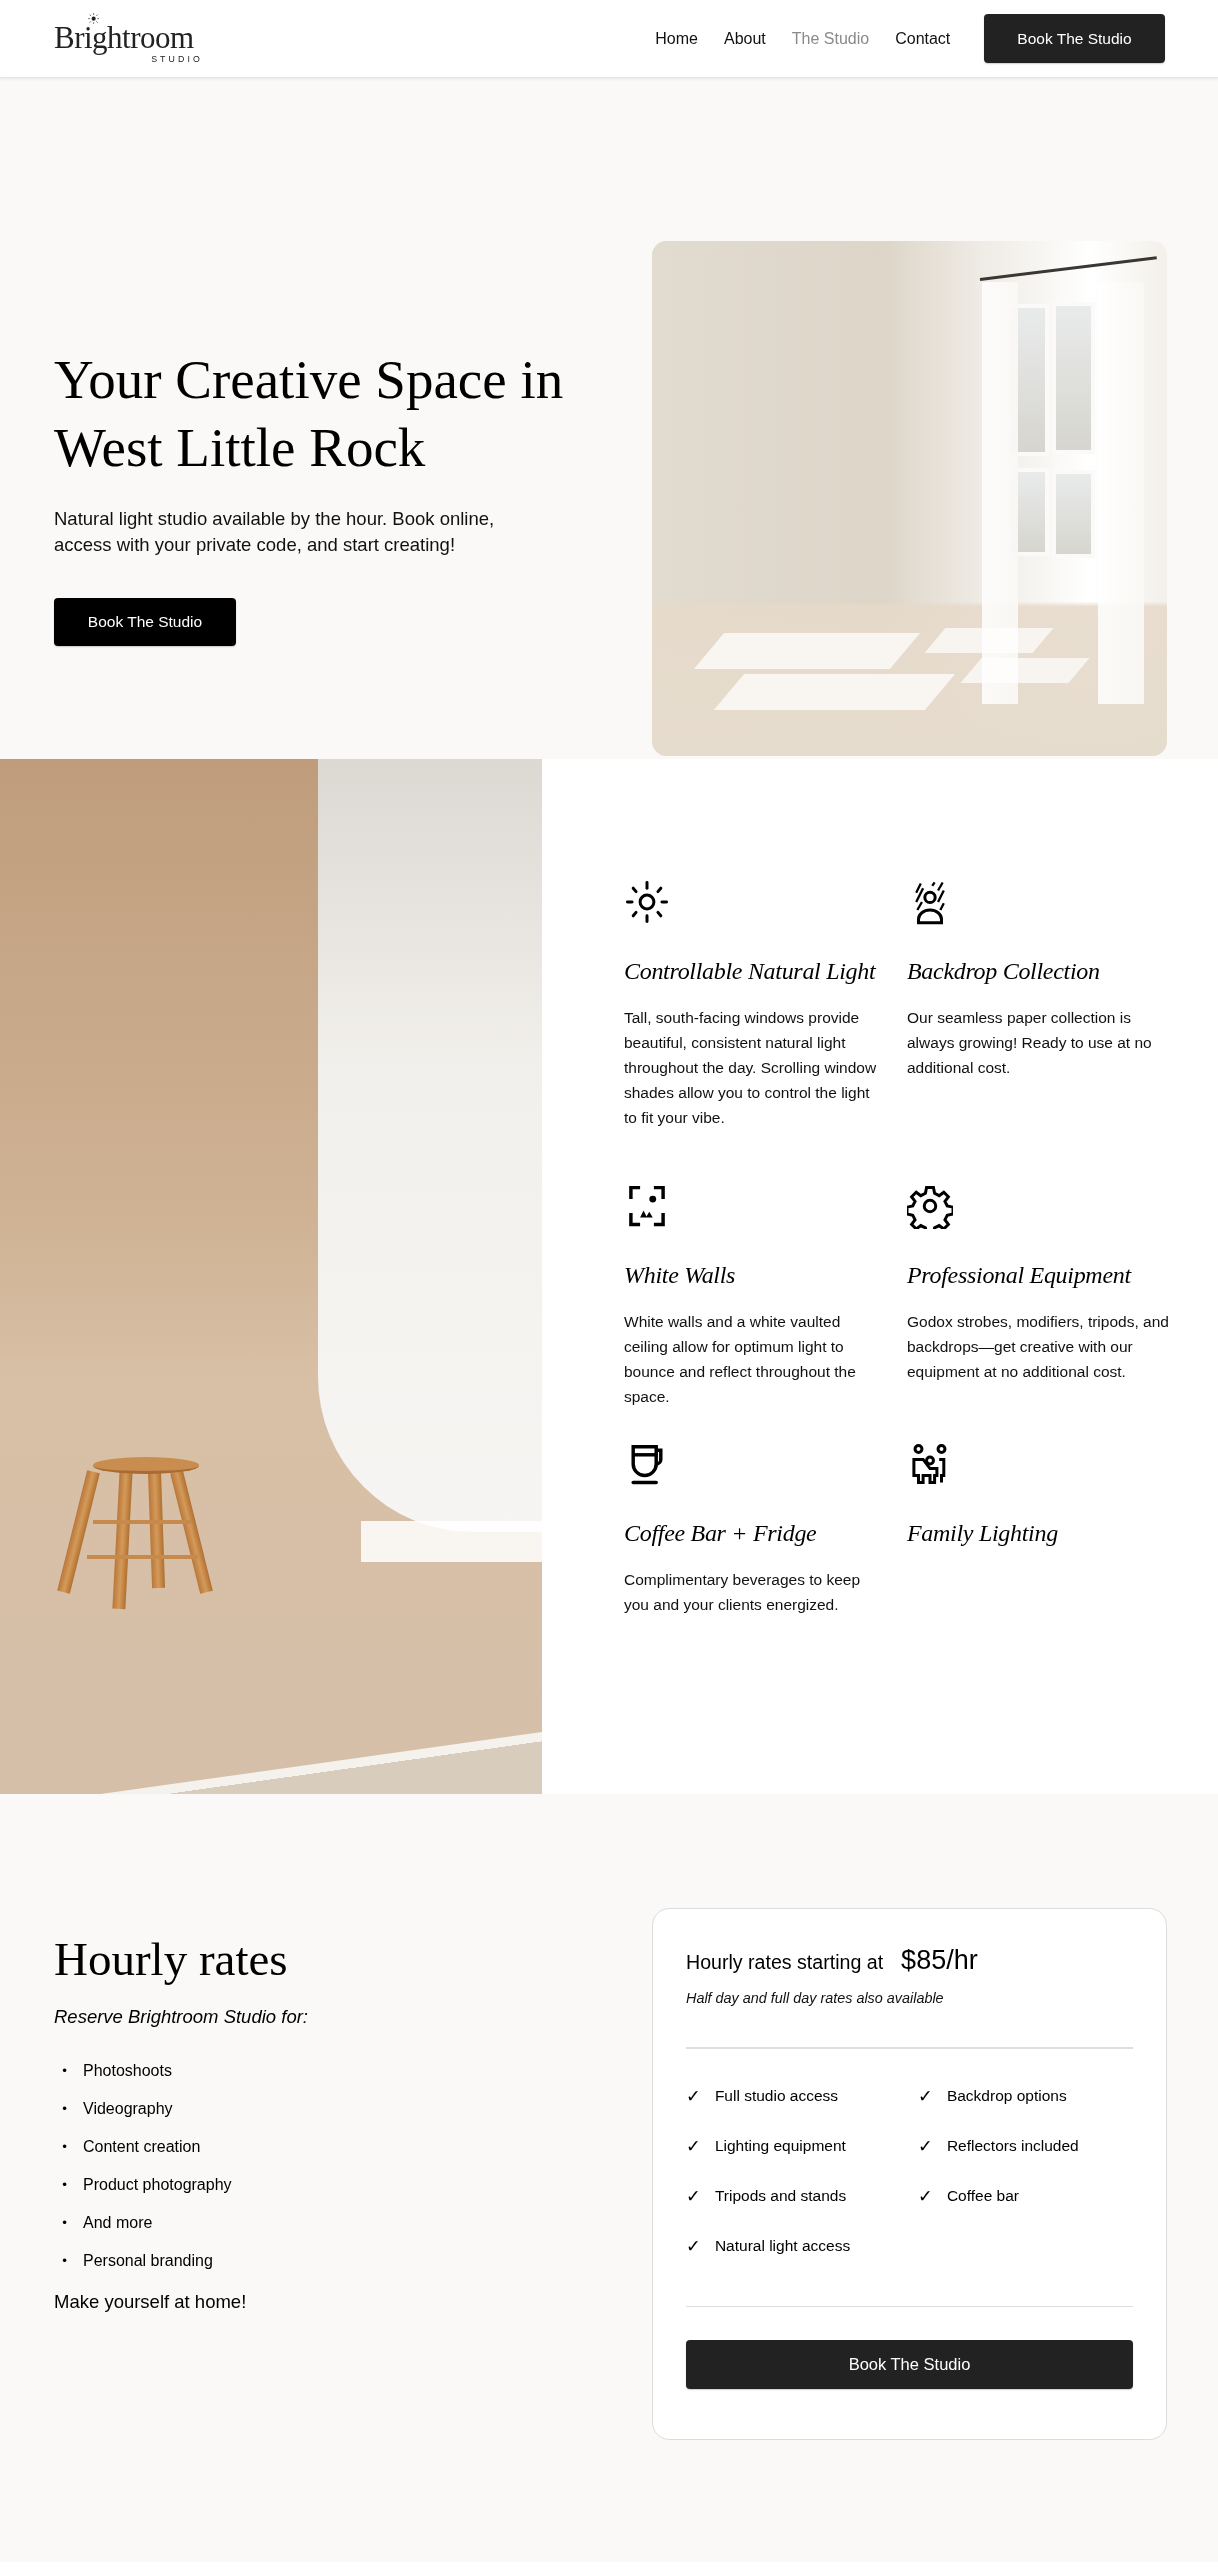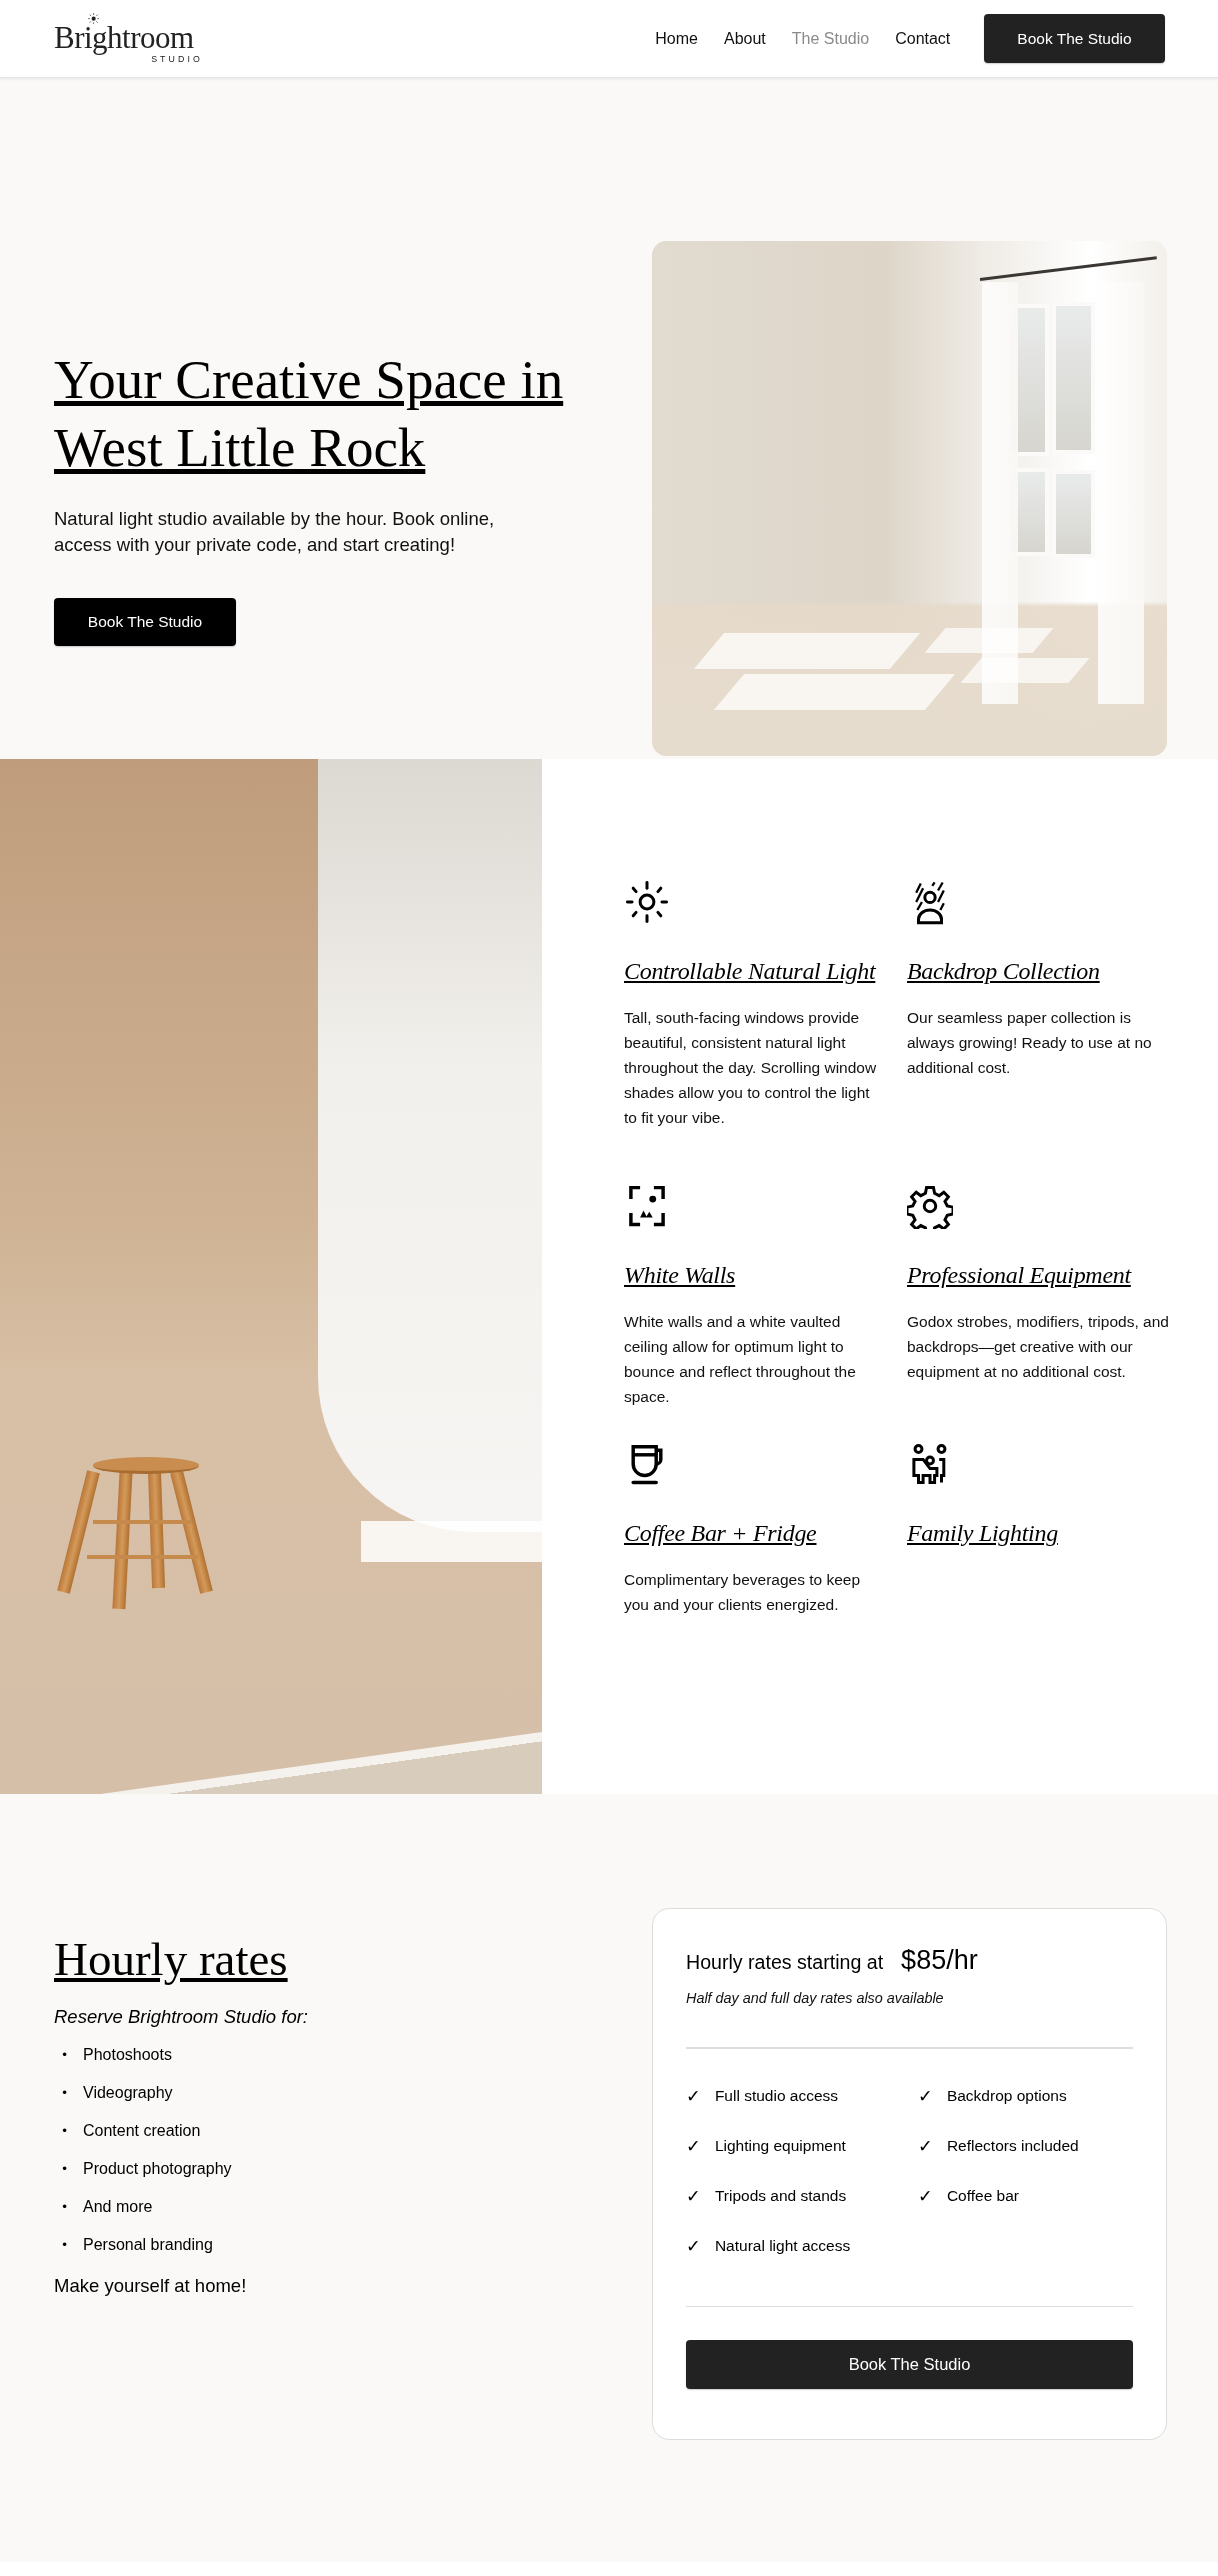--- a/index.html
+++ b/index.html
@@ -1,18 +1,18 @@
 <!DOCTYPE html>
 <html style="font-size:8.2px"><head>
 <meta charset="utf-8">
 <style>
   * { box-sizing: border-box; margin: 0; padding: 0; }
   html, body { width: 1219px; background: #ffffff; color: #000; }
   body { font-family: "Liberation Sans", sans-serif; }
-  .serif { font-family: "Liberation Serif", "DejaVu Serif", serif; text-decoration: underline; }
+  .serif { font-family: "Liberation Serif", "DejaVu Serif", serif; }
 
   
   .header { height: 78px; background: #fff; display: flex; align-items: center; justify-content: space-between; padding: 16px 54px; border-bottom: 0.5px solid #e6e6e6; box-shadow: 0 1px 3.1px rgba(0,0,0,0.08); position: relative; z-index: 2; }
   .logo { position: relative; width: 149px; height: 52px; }
   .logo-word { position: absolute; left: 0; top: 7.2px; font-family: "Liberation Serif", serif; font-size: 31px; color: #222; letter-spacing: -0.5px; }
   .logo-sub { position: absolute; right: 0; bottom: 1px; font-size: 8.8px; letter-spacing: 3.1px; color: #222; }
   .logo-sun { position: absolute; left: 34px; top: 0; width: 11.3px; height: 11.3px; }
   .nav { display: flex; align-items: center; gap: 26px; }
   .nav a { font-size: 16px; color: #111; text-decoration: none; }
   .nav a.active { color: #8a8a8a; }
@@ -53,21 +53,21 @@
   .feat-grid { flex: 1; padding: 120px 0 0 82px; display: grid; grid-template-columns: 283px 283px; column-gap: 0; row-gap: 0; align-content: start; }
   .feat-item { padding-right: 20.6px; }
   .feat-icon { width: 46px; height: 46px; margin-bottom: 31px; }
   .feat-title { font-size: 24px; font-style: italic; font-weight: normal; margin-bottom: 19.6px; letter-spacing: -0.3px; }
   .feat-desc { font-size: 15.5px; line-height: 25px; color: #111; }
 
   
   .rates { background: #faf9f7; height: 768px; position: relative; }
   .rates-left { position: absolute; left: 54px; top: 139px; width: 464px; }
   .rates-left h2 { font-size: 47px; font-weight: normal; line-height: 52px; margin-bottom: 20.6px; }
-  .rates-sub { font-size: 18.5px; font-style: italic; margin-bottom: 8px; }
+  .rates-sub { font-size: 18.5px; font-style: italic; margin-bottom: 24px; }
   .rates-list { list-style: none; }
   .rates-list li { font-size: 16px; line-height: 38px; padding-left: 29px; position: relative; }
   .rates-list li::before { content: "•"; position: absolute; left: 8.2px; top: 0; font-size: 13.4px; }
   .rates-home { font-size: 18.5px; margin-top: 11.3px; }
 
   .rate-card { position: absolute; left: 652px; top: 114px; width: 515px; height: 532px; background: #fff; border: 1px solid #dcdcdc; border-radius: 17.5px; padding: 0 33px; }
   .rate-line { margin-top: 36px; font-size: 19.6px; display: flex; align-items: baseline; gap: 18px; }
   .rate-price { font-size: 27px; }
   .rate-note { font-size: 14.4px; font-style: italic; margin-top: 14.4px; color: #111; }
   .rate-hr { height: 1.5px; background: #dedede; margin-top: 41px; }

